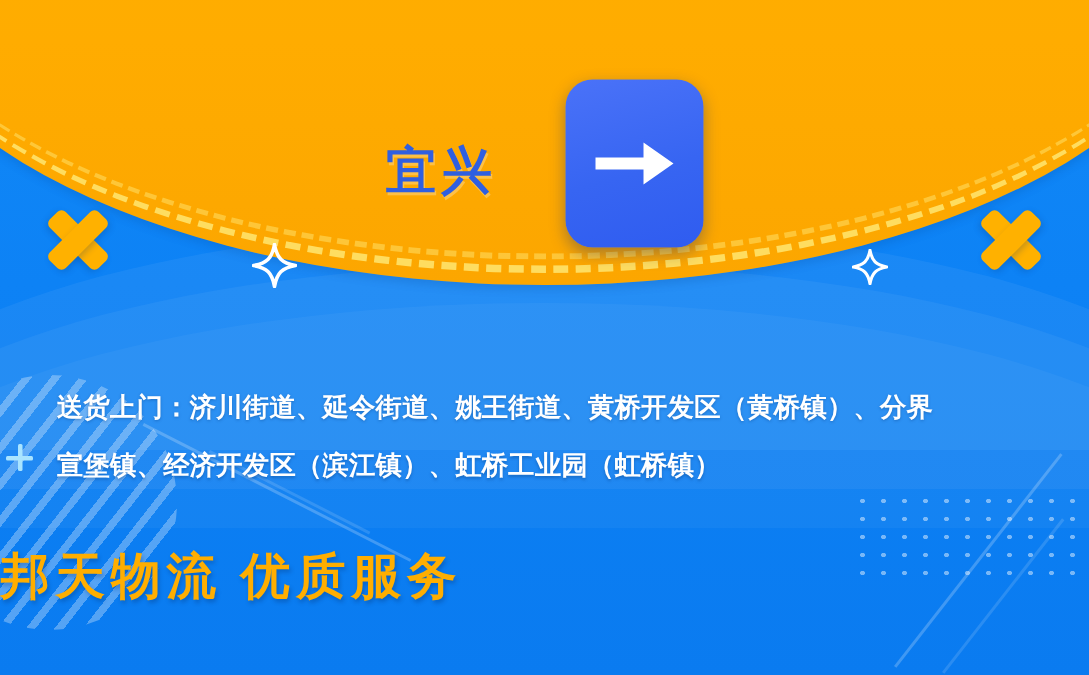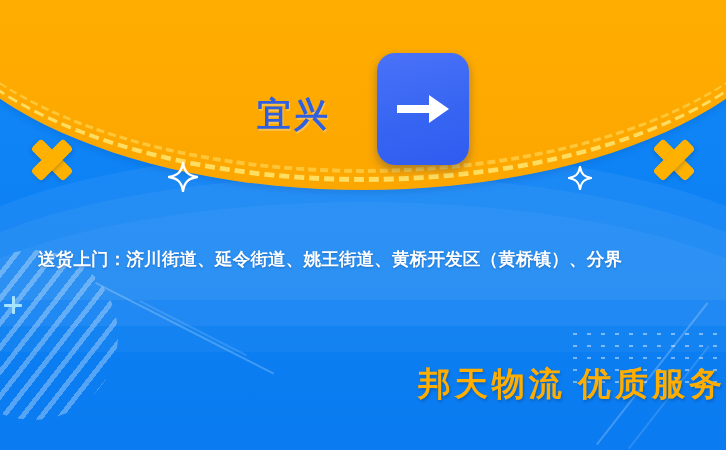--- a/index.html
+++ b/index.html
@@ -93,27 +93,27 @@
   
   .addr{
     position:absolute;z-index:6;
     left:38px;right:22px;top:246px;
     color:#ffffff;
     font-size:17.5px;line-height:27px;
     font-weight:bold;letter-spacing:.2px;
     font-family:"Liberation Serif","DejaVu Serif",serif;
     text-shadow:0 1px 2px rgba(0,45,110,.35);
   }
-  .addr div{white-space:nowrap;}
+  .addr div{white-space:nowrap;margin-top:12px;}
 
   
   .slogan{
     position:absolute;z-index:6;
     left:0;right:0;top:362px;
-    text-align:right;
+    text-align:left;
     font-size:33px;font-weight:bold;letter-spacing:4px;
     color:#ffae00;
     font-family:"Liberation Serif","DejaVu Serif",serif;
     text-shadow:1px 2px 3px rgba(0,40,100,.3);
   }
 
   
   .dot-grid{
     position:absolute;z-index:4;
     right:0;bottom:66px;
@@ -209,17 +209,18 @@
         <svg width="56" height="40" viewBox="0 0 56 40">
           <path d="M2 16 H34 V6 L54 20 L34 34 V24 H2 Z" fill="#ffffff"></path>
         </svg>
       </span>
     </div>
 
   </div>
 
   <div class="addr">
     <div>送货上门：济川街道、延令街道、姚王街道、黄桥开发区（黄桥镇）、分界</div>
+    <div>宣堡镇、经济开发区（滨江镇）、虹桥工业园（虹桥镇）</div>
   </div>
 
   <div class="slogan">邦天物流 优质服务</div>
 
 </div>
 
 </body></html>

